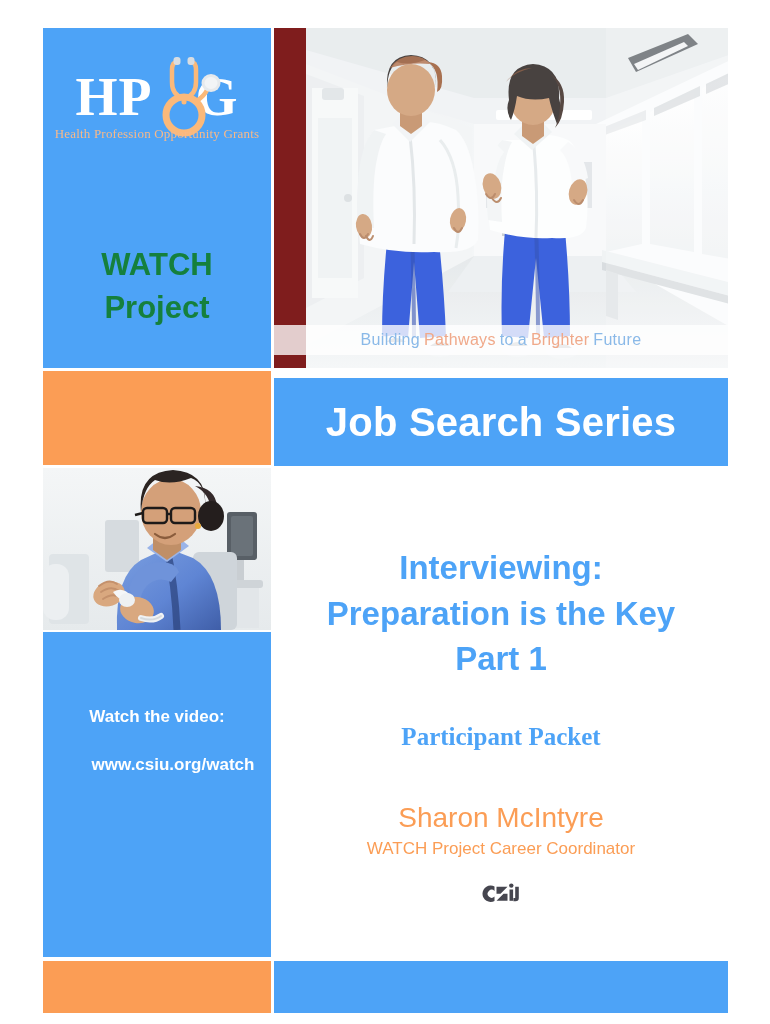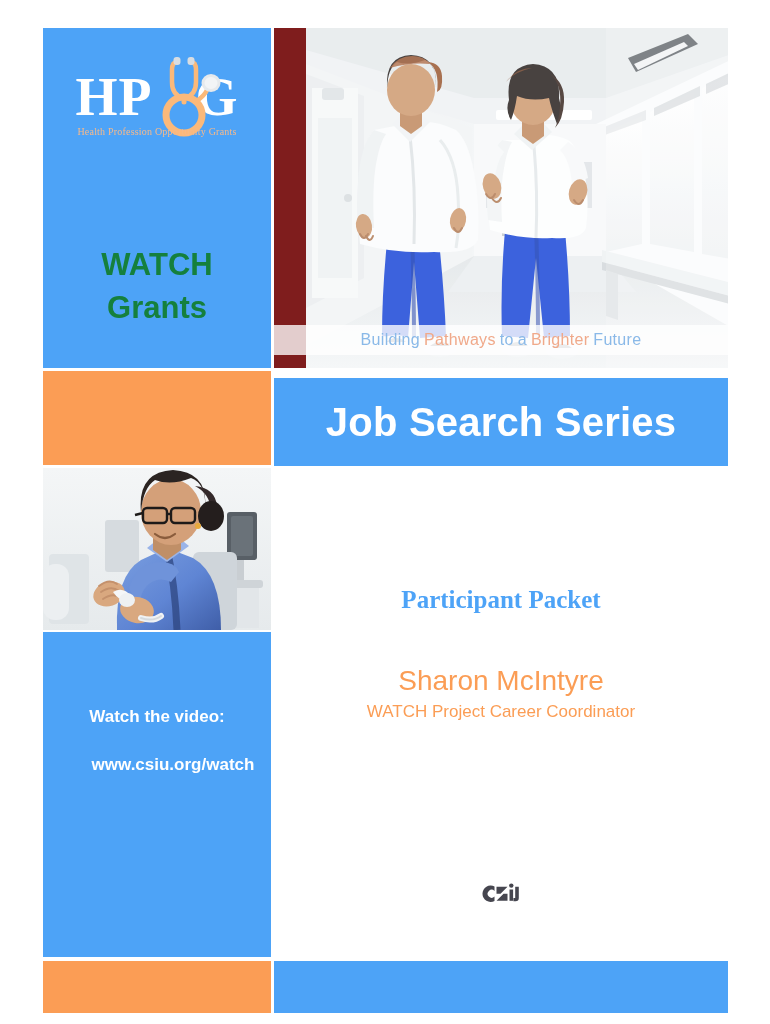--- a/index.html
+++ b/index.html
@@ -48,21 +48,21 @@
     color: #ffffff;
     letter-spacing: 1px;
     line-height: 1;
   }
   #hpog-wordmark .gap { color: transparent; }
   #hpog-tagline {
     position: absolute;
     left: 0; top: 66px; width: 228px;
     text-align: center;
     font-family: "Liberation Serif", serif;
-    font-size: 10px;
+    font-size: 13px;
     color: #f7b98a;
     letter-spacing: 0.2px;
     white-space: nowrap;
   }
   
   #stethoscope-icon {
     position: absolute;
     left: 118px; top: -8px;
     width: 66px; height: 86px;
   }
@@ -227,21 +227,21 @@
       <path d="M34 50 q10 -6 13 -14" fill="none" stroke="#fbb97a" stroke-width="4.5" stroke-linecap="round"></path>
 
       <ellipse cx="50" cy="31" rx="9.5" ry="9" fill="#e6e9ec"></ellipse>
       <ellipse cx="50" cy="31" rx="6.5" ry="6" fill="#f2f4f6"></ellipse>
     </svg>
     <div id="hpog-tagline">Health Profession Opportunity Grants</div>
   </div>
 
   <div id="watch-project-title">
     <div>WATCH</div>
-    <div>Grants</div>
+    <div>Project</div>
   </div>
 
   <div class="blk" id="left-orange-block"></div>
 
   <div class="blk" id="participant-photo">
     <svg width="228" height="162" viewBox="0 0 228 162" xmlns="http://www.w3.org/2000/svg">
       <defs>
         <linearGradient id="roomBg" x1="0" y1="0" x2="0" y2="1">
           <stop offset="0%" stop-color="#f4f6f7"></stop>
           <stop offset="100%" stop-color="#e6eaec"></stop>
@@ -449,20 +449,25 @@
       <span class="w-orange">Brighter</span>
       <span class="w-blue">Future</span>
     </div>
   </div>
 
   <div class="blk" id="job-search-banner">
     <div id="job-search-banner-title">Job Search Series</div>
   </div>
 
   <div id="main-title-area">
+    <div id="main-title">
+      <div>Interviewing:</div>
+      <div>Preparation is the Key</div>
+      <div>Part 1</div>
+    </div>
     <div id="packet-type">Participant Packet</div>
     <div id="presenter-name">Sharon McIntyre</div>
     <div id="presenter-role">WATCH Project Career Coordinator</div>
   </div>
 
   <svg id="csiu-logo" viewBox="0 0 42 30" xmlns="http://www.w3.org/2000/svg">
 
     <path d="M14.5 9.5 A8.2 8.2 0 1 0 14.5 24 L14.5 19.6 A4 4 0 1 1 14.5 13.9 Z" fill="#46464f"></path>
 
     <path d="M16.5 9.8 L27.5 9.8 L20.5 16.8 L27.5 16.8 L27.5 23.8 L16.5 23.8 L23.5 16.8 L16.5 16.8 Z" fill="#46464f"></path>

